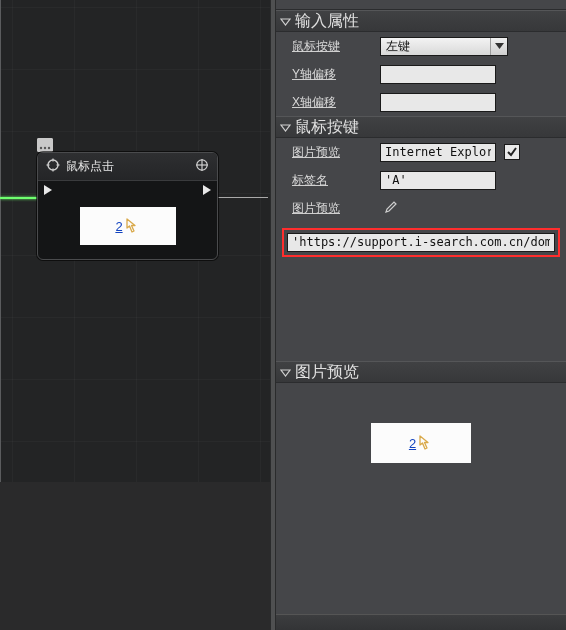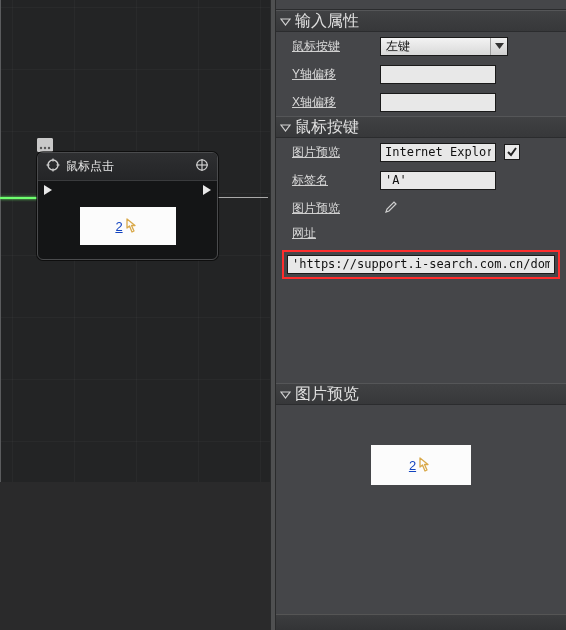--- a/index.html
+++ b/index.html
@@ -260,23 +260,20 @@
   <div class="prop-row">
     <span class="prop-label">图片预览</span>
     <span class="edit-icon">
       <svg width="14" height="14" viewBox="0 0 14 14">
           <path d="M2 12 L3 9 L10 2 L12 4 L5 11 Z" fill="none" stroke="#cfcfcf" stroke-width="1.2"></path>
         </svg>
     </span>
   </div>
 
 
-  <div class="prop-row" style="height:22px">
-    <span class="prop-label">网址</span>
-  </div>
   <div class="url-row">
     <div class="url-field">
       <input value="'https://support.i-search.com.cn/domain/支持*'" style="">
     </div>
   </div>
 
   <div class="blank-area"></div>
 
   <div class="section-hdr">
     <svg width="11" height="11" viewBox="0 0 11 11">

